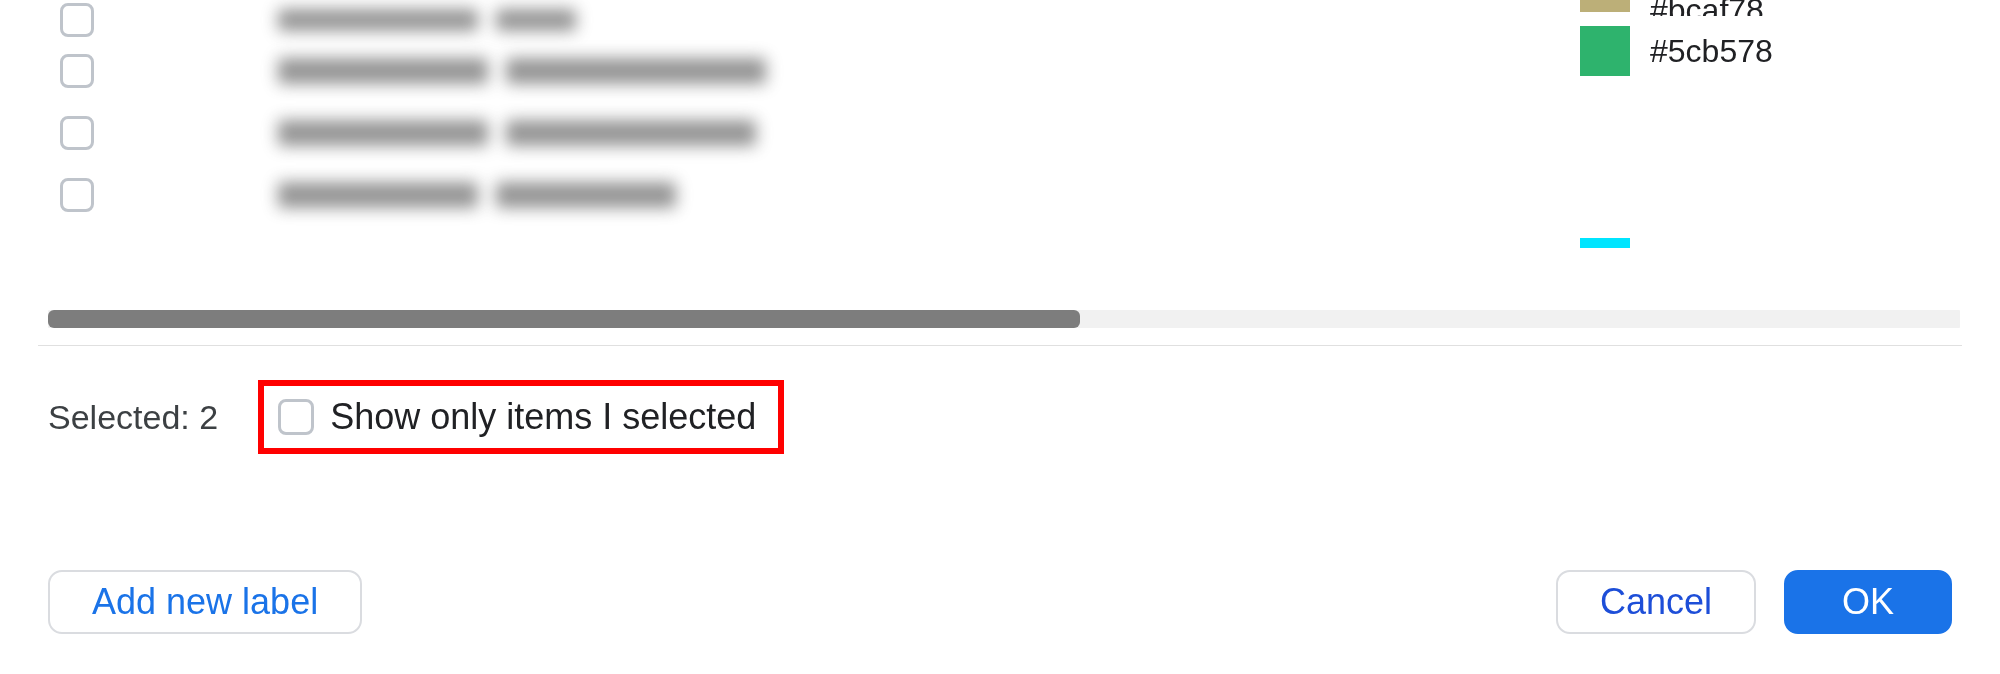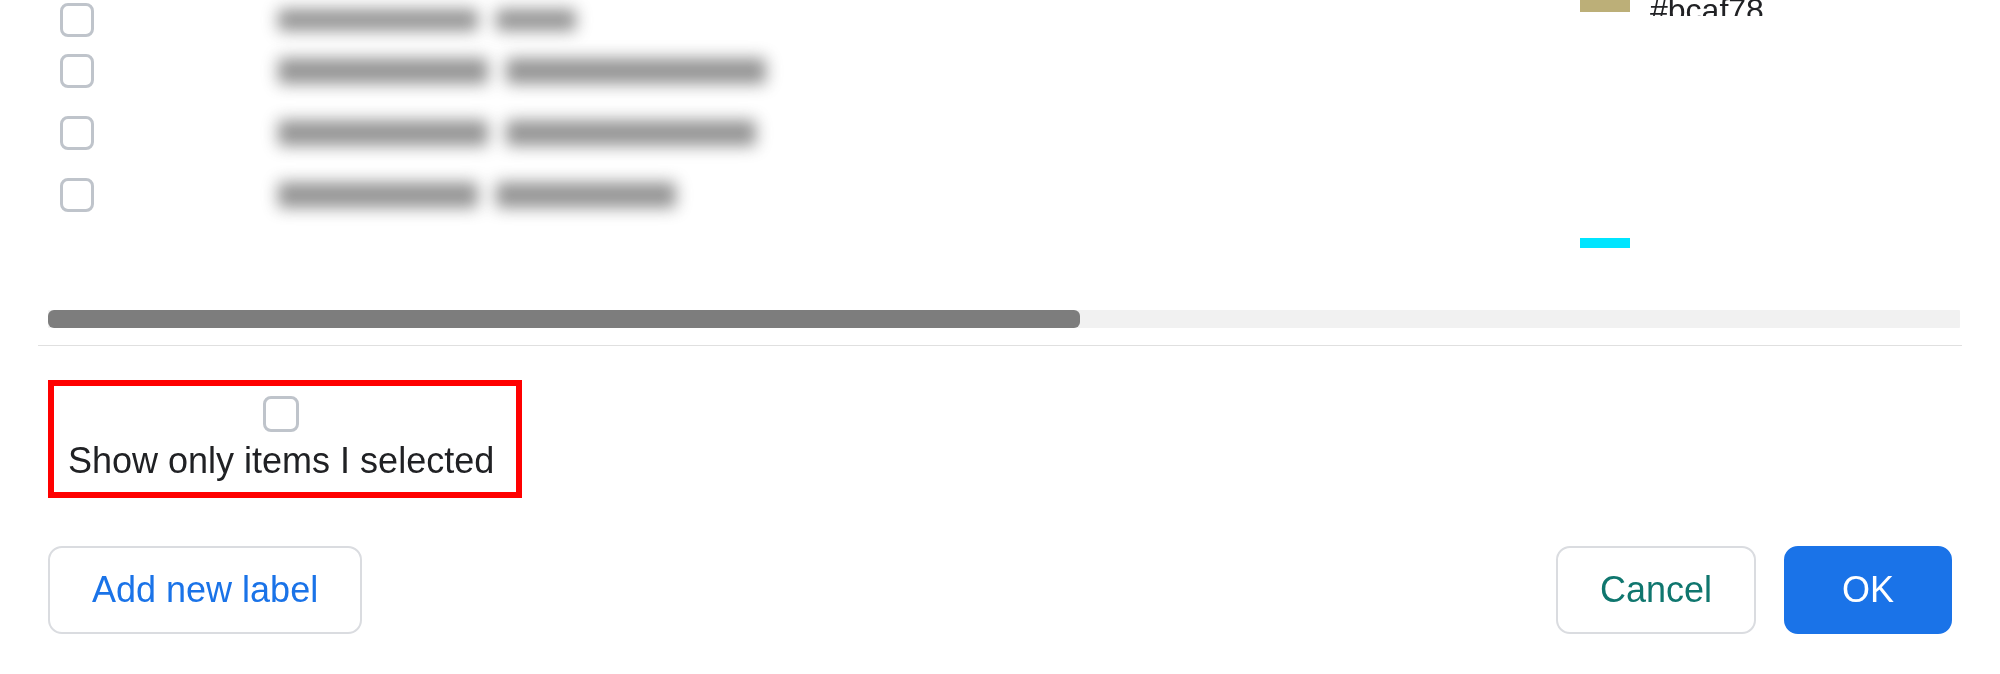--- a/index.html
+++ b/index.html
@@ -118,22 +118,21 @@
     }
     .selected-text {
       font-size: 34px;
       color: #3c4043;
     }
     .highlight-box {
       border: 6px solid #ff0000;
       padding: 10px 22px 10px 14px;
       display: flex;
       align-items: center;
-      gap: 8px;
-      flex-direction: column;
+      gap: 16px;
     }
     .filter-checkbox {
       width: 36px;
       height: 36px;
       border: 3px solid #bfc4cb;
       border-radius: 8px;
       background: #fff;
       cursor: pointer;
     }
     .filter-label {
@@ -142,37 +141,37 @@
     }
     .button-row {
       position: absolute;
       bottom: 40px;
       left: 48px;
       right: 48px;
       display: flex;
       align-items: center;
     }
     .btn {
-      height: 88px;
+      height: 64px;
       padding: 0 42px;
       border-radius: 14px;
       font-size: 36px;
       font-weight: 500;
       cursor: pointer;
       display: inline-flex;
       align-items: center;
       justify-content: center;
       border: 2px solid #dadce0;
       background: #fff;
     }
     .btn-add {
       color: #1a73e8;
     }
     .btn-cancel {
-      color: #0f766e;
+      color: #1d4ed8;
       margin-left: auto;
     }
     .btn-ok {
       background: #1a73e8;
       border-color: #1a73e8;
       color: #fff;
       margin-left: 28px;
       padding: 13px 56px;
     }
   </style>
@@ -211,31 +210,36 @@
       <div class="blurred-block" style="width:200px;height:26px;"></div>
       <div class="blurred-block" style="width:180px;height:26px;"></div>
     </div>
   </div>
 
   <div class="color-column">
     <div class="color-row" style="height:30px;align-items:flex-start;overflow:hidden;">
       <div class="swatch" style="background:#bcaf78;height:22px;"></div>
       <span class="swatch-label partial">#bcaf78</span>
     </div>
+    <div class="color-row">
+      <div class="swatch" style="background:#2eb36d;"></div>
+      <span class="swatch-label">#5cb578</span>
+    </div>
     <div class="cyan-partial"></div>
   </div>
 </div>
 
 <div class="scrollbar-track">
   <div class="scrollbar-thumb"></div>
 </div>
 
 <div class="list-border"></div>
 
 <div class="footer-row">
+  <span class="selected-text">Selected: 2</span>
   <div class="highlight-box">
     <div class="filter-checkbox"></div>
     <span class="filter-label">Show only items I selected</span>
   </div>
 </div>
 
 <div class="button-row">
   <div class="btn btn-add">Add new label</div>
   <div class="btn btn-cancel">Cancel</div>
   <div class="btn btn-ok">OK</div>

